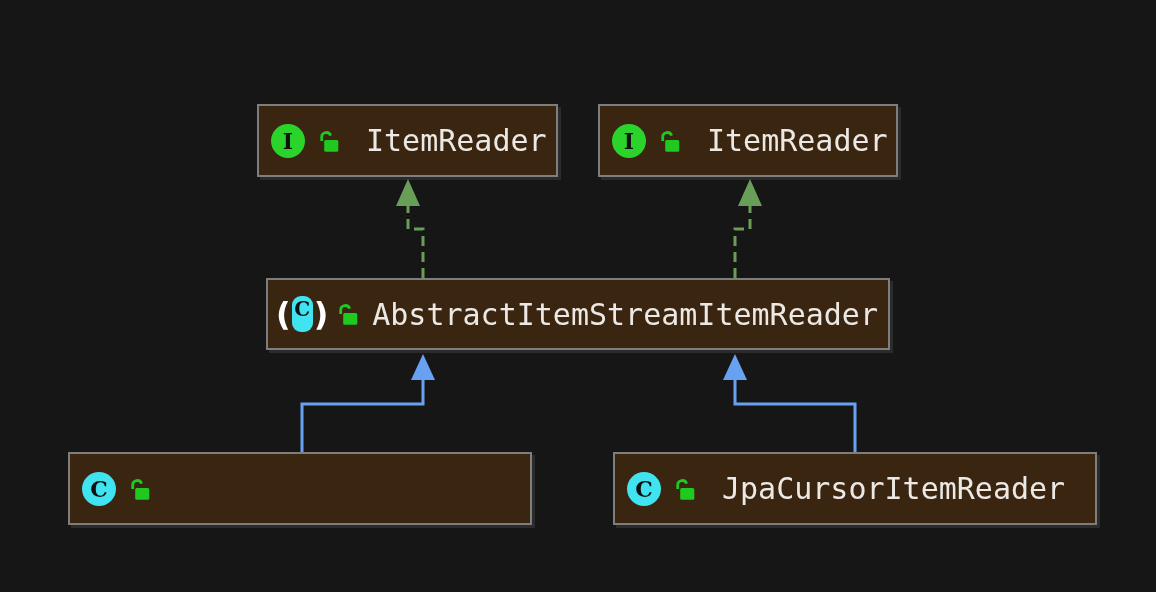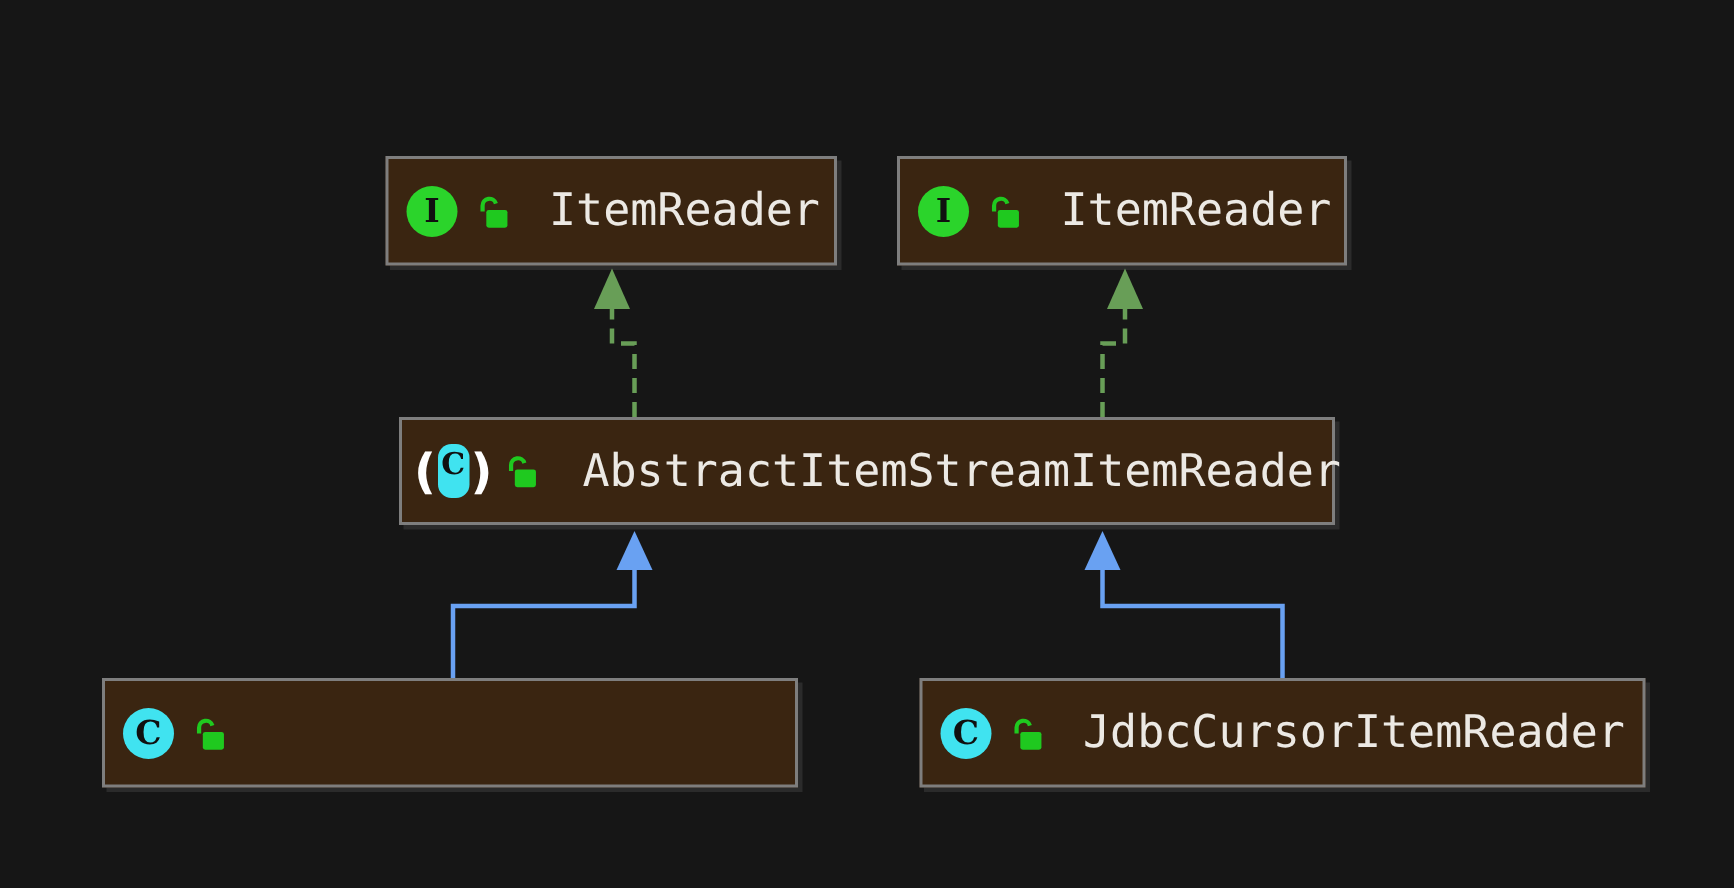--- a/index.html
+++ b/index.html
@@ -23,21 +23,21 @@
   #node-item-reader  { left:598px; top:104px; width:300px; height:73px; }
   #node-abstract     { left:266px; top:278px; width:624px; height:72px; padding-left:8px; }
   #node-jpa          { left:68px;  top:452px; width:464px; height:73px; }
   #node-jdbc         { left:613px; top:452px; width:484px; height:73px; }
 
   .node-label {
     margin-left:25px; white-space:nowrap;
     font:30px "DejaVu Sans Mono", monospace;
     color: var(--node-text,#ece9e4);
   }
-  #node-abstract .node-label { margin-left:28px; }
+  #node-abstract .node-label { margin-left:12px; }
 
   .badge {
     width:34px; height:34px; border-radius:50%; flex:none;
     display:flex; align-items:center; justify-content:center;
     font-family:"DejaVu Serif", serif; font-weight:bold; font-size:22px;
     color: var(--icon-letter,#101010); line-height:1;
   }
   .badge.iface { background: var(--interface-icon-bg,#2bd42b); }
   .badge.cls   { background: var(--class-icon-bg,#40e3f0); }
 
@@ -122,16 +122,16 @@
       <rect class="body" x="8.5" y="11" width="13" height="11" rx="1.5"></rect>
     </svg>
   </div>
 
   <div class="node" id="node-jdbc">
     <span class="badge cls">C</span>
     <svg class="lock" width="26" height="26" viewBox="0 0 24 24">
       <path class="shackle" d="M6.2 12 V8.4 a4.2 4.2 0 0 1 8.2 -1.3" fill="none" stroke-width="2.6"></path>
       <rect class="body" x="8.5" y="11" width="13" height="11" rx="1.5"></rect>
     </svg>
-    <span class="node-label">JdbcCursorItemReader</span>
+    <span class="node-label">JpaCursorItemReader</span>
   </div>
 
 </div>
 
 </body></html>

